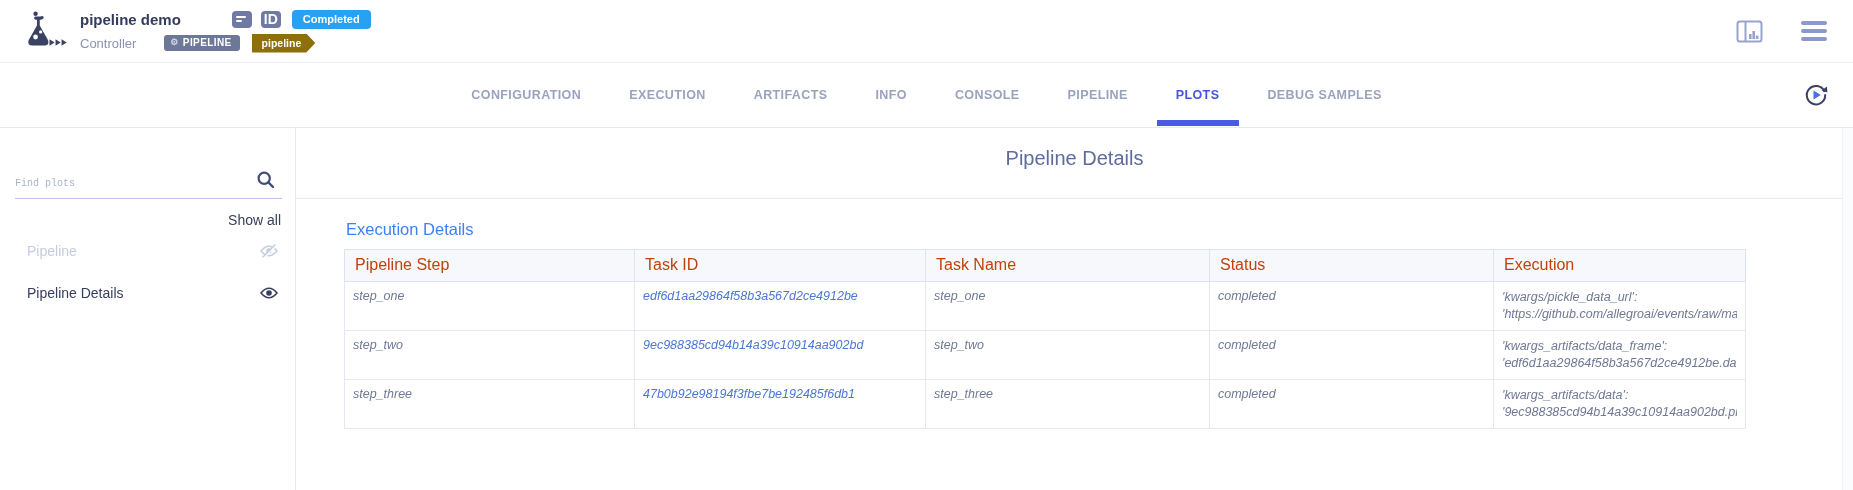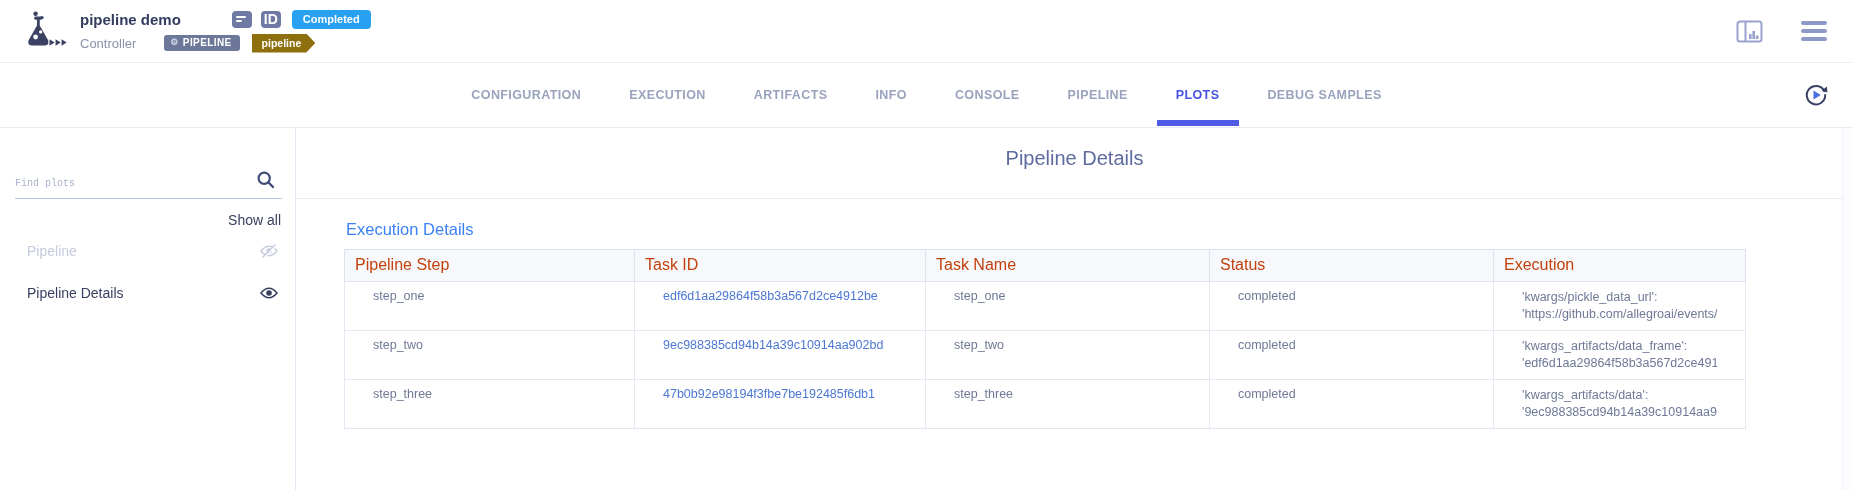--- a/index.html
+++ b/index.html
@@ -47,21 +47,21 @@
   .metric-item.dimmed .lbl { color:#c6cbde; }
   .metric-item.activeitem .lbl { color:#39405f; }
   .eye-btn { cursor:pointer; display:flex; align-items:center; }
 
   .main { flex:1; position:relative; background:#fff; }
   .plot-title { text-align:center; margin-top:19px; font-size:20px; font-weight:400; color:#5e6b9e; }
   .main-divider { border-bottom:1px solid #e9ebf3; margin-top:28px; }
   .section-title { margin:21px 17px 0 50px; font-size:16.5px; font-weight:500; color:#3b82f6; }
   .tbl { margin:10px 0 0 48px; border-collapse:collapse; table-layout:fixed; width:1401px; }
   .tbl th { background:#f7f8fb; border:1px solid #dde2ee; font-weight:400; font-size:16px; color:#c2410c; text-align:left; padding:6px 10px 7px; }
-  .tbl td { border:1px solid #e5e8f2; vertical-align:top; font-size:12.5px; color:#6f7996; padding:7px 28px; height:45px; }
+  .tbl td { border:1px solid #e5e8f2; vertical-align:top; font-size:12.5px; color:#6f7996; padding:7px 8px; height:45px;font-style:italic; }
   .tbl td.task-id { color:#4c77d4; cursor:pointer; }
   .params-line { white-space:nowrap; overflow:hidden; line-height:17px; }
   .scroll-track { position:absolute; right:0; top:0; width:11px; height:100%; background:#fbfcfe; border-left:1px solid #f0f2f8; }
 </style>
 </head>
 <body>
 
 <div class="app">
 
   <div class="topbar">

